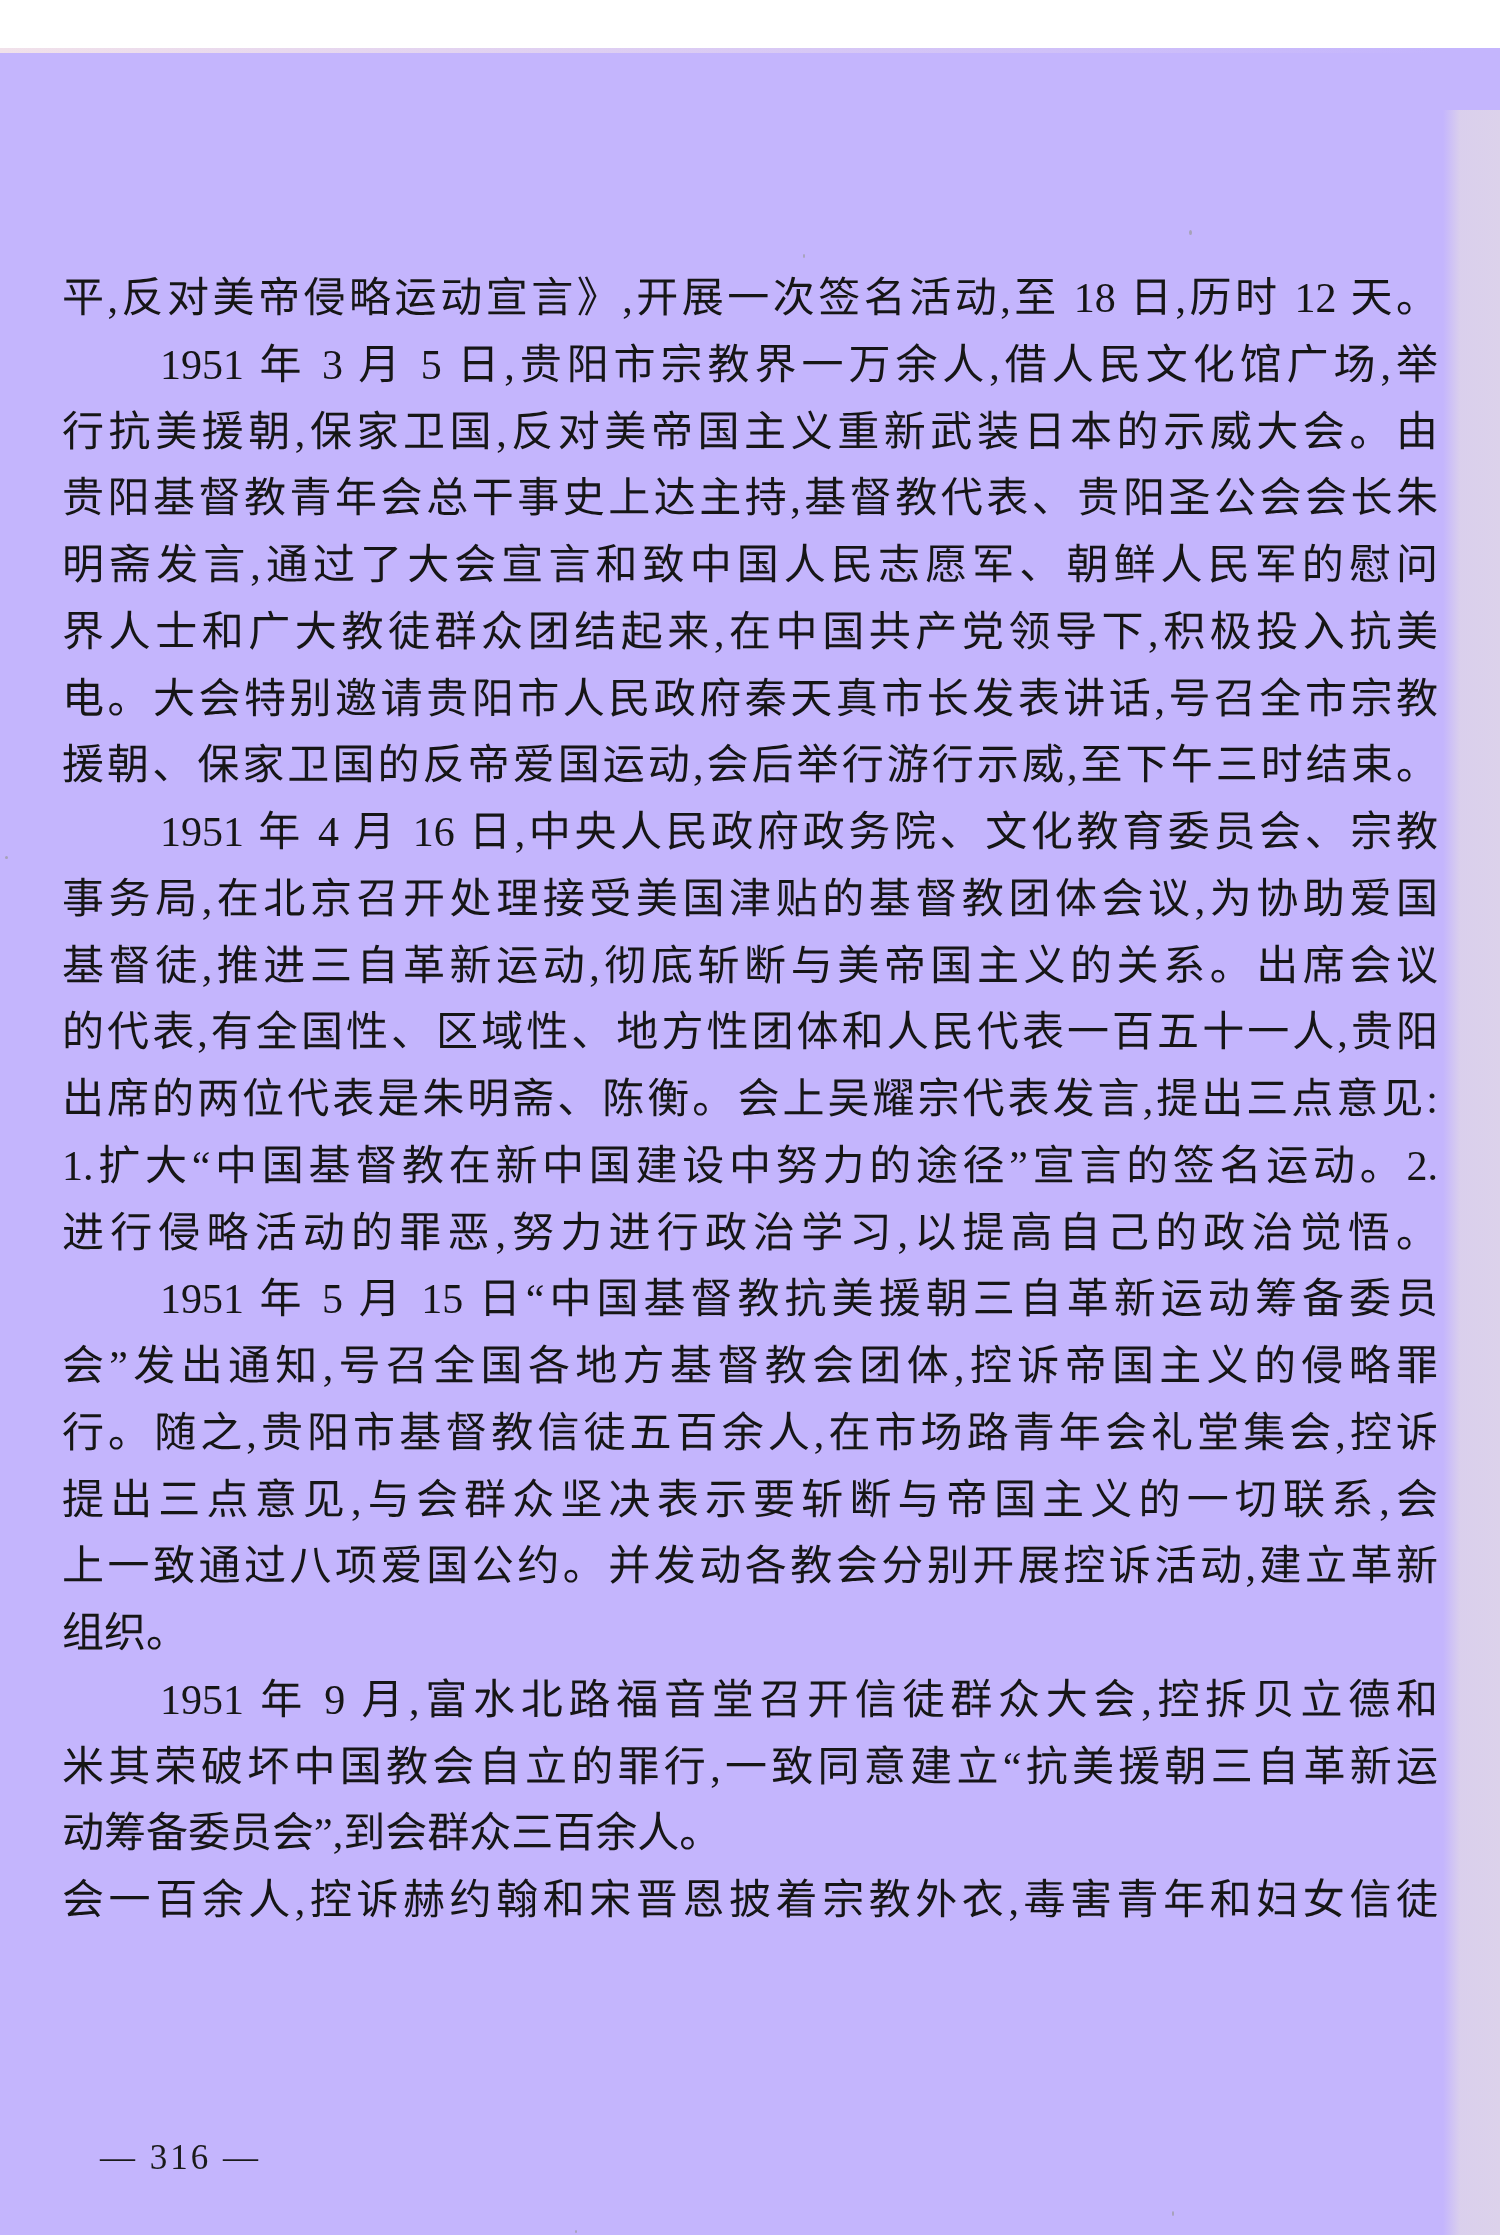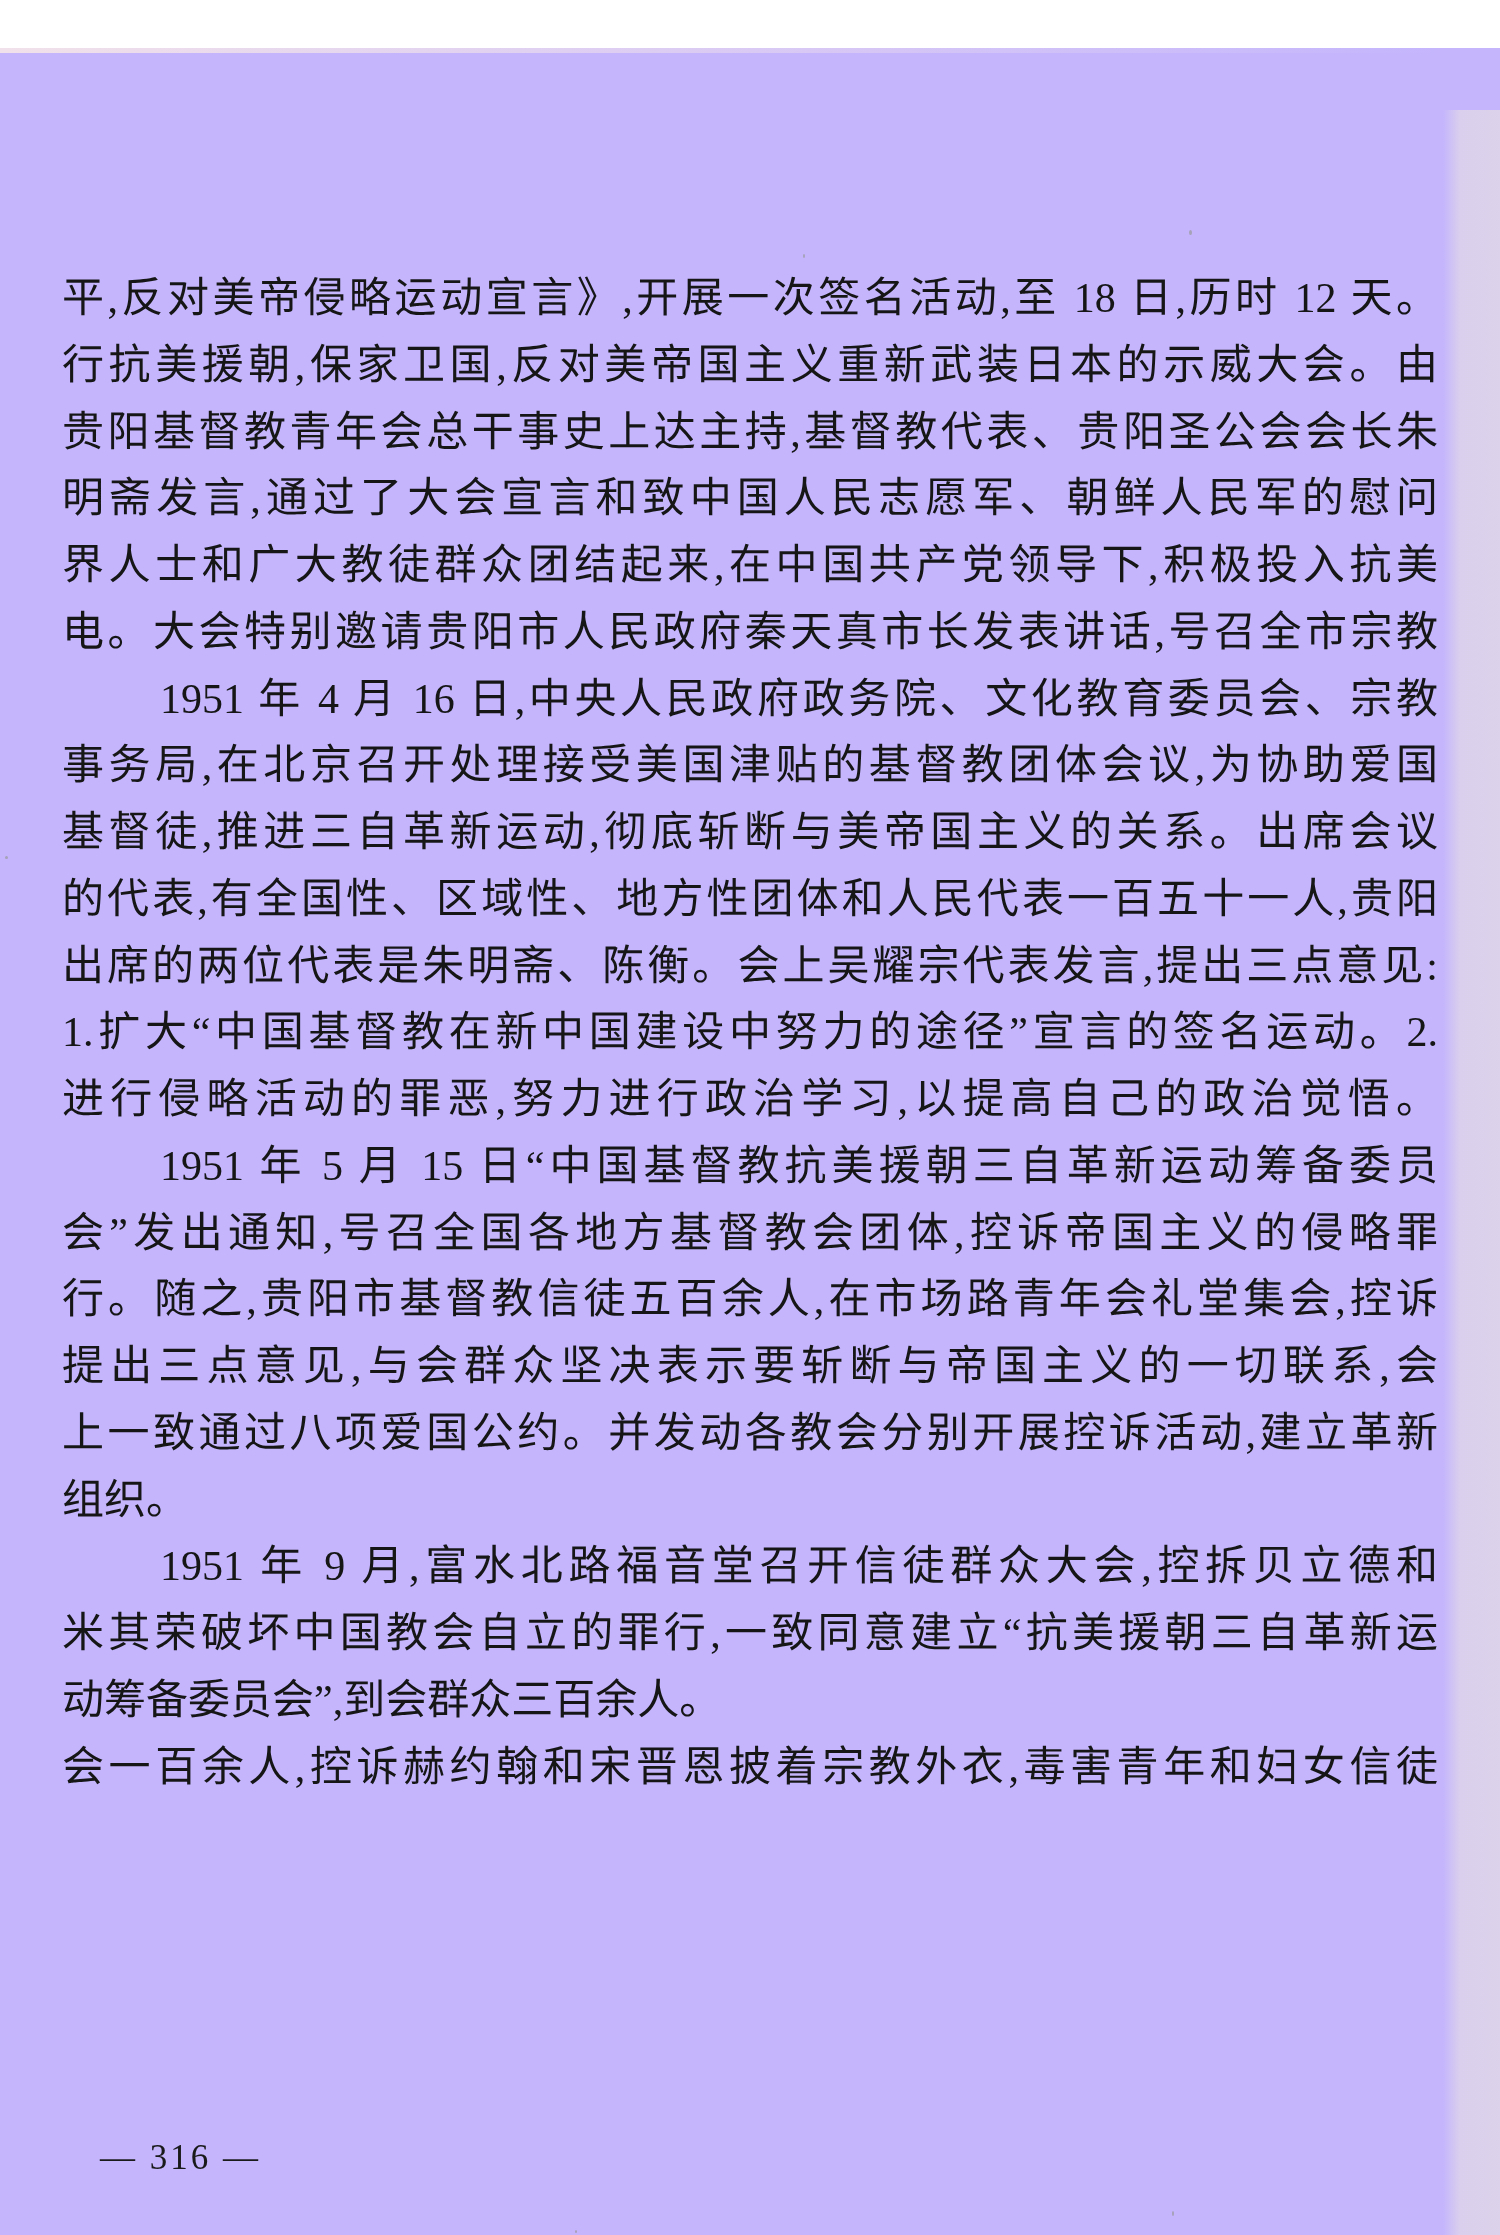--- a/index.html
+++ b/index.html
@@ -88,25 +88,27 @@
   .speck.s4 { left: 5px;    top: 808px; width: 3px; height: 3px; }
   .speck.s5 { left: 575px;  top: 2182px; width: 2px; height: 3px; }
 </style>
 </head>
 <body>
 
 <div class="page">
 
   <div class="text-block" id="text-block">
       <div class="line">平,反对美帝侵略运动宣言》,开展一次签名活动,至 18 日,历时 12 天。</div>
+      <div class="line indent">1951 年 3 月 5 日,贵阳市宗教界一万余人,借人民文化馆广场,举</div>
       <div class="line">行抗美援朝,保家卫国,反对美帝国主义重新武装日本的示威大会。由</div>
       <div class="line">贵阳基督教青年会总干事史上达主持,基督教代表、贵阳圣公会会长朱</div>
       <div class="line">明斋发言,通过了大会宣言和致中国人民志愿军、朝鲜人民军的慰问</div>
       <div class="line">界人士和广大教徒群众团结起来,在中国共产党领导下,积极投入抗美</div>
       <div class="line">电。大会特别邀请贵阳市人民政府秦天真市长发表讲话,号召全市宗教</div>
+      <div class="line">援朝、保家卫国的反帝爱国运动,会后举行游行示威,至下午三时结束。</div>
       <div class="line indent">1951 年 4 月 16 日,中央人民政府政务院、文化教育委员会、宗教</div>
       <div class="line">事务局,在北京召开处理接受美国津贴的基督教团体会议,为协助爱国</div>
       <div class="line">基督徒,推进三自革新运动,彻底斩断与美帝国主义的关系。出席会议</div>
       <div class="line">的代表,有全国性、区域性、地方性团体和人民代表一百五十一人,贵阳</div>
       <div class="line">出席的两位代表是朱明斋、陈衡。会上吴耀宗代表发言,提出三点意见:</div>
       <div class="line">1.扩大“中国基督教在新中国建设中努力的途径”宣言的签名运动。2.</div>
       <div class="line">进行侵略活动的罪恶,努力进行政治学习,以提高自己的政治觉悟。</div>
       <div class="line indent">1951 年 5 月 15 日“中国基督教抗美援朝三自革新运动筹备委员</div>
       <div class="line">会”发出通知,号召全国各地方基督教会团体,控诉帝国主义的侵略罪</div>
       <div class="line">行。随之,贵阳市基督教信徒五百余人,在市场路青年会礼堂集会,控诉</div>

